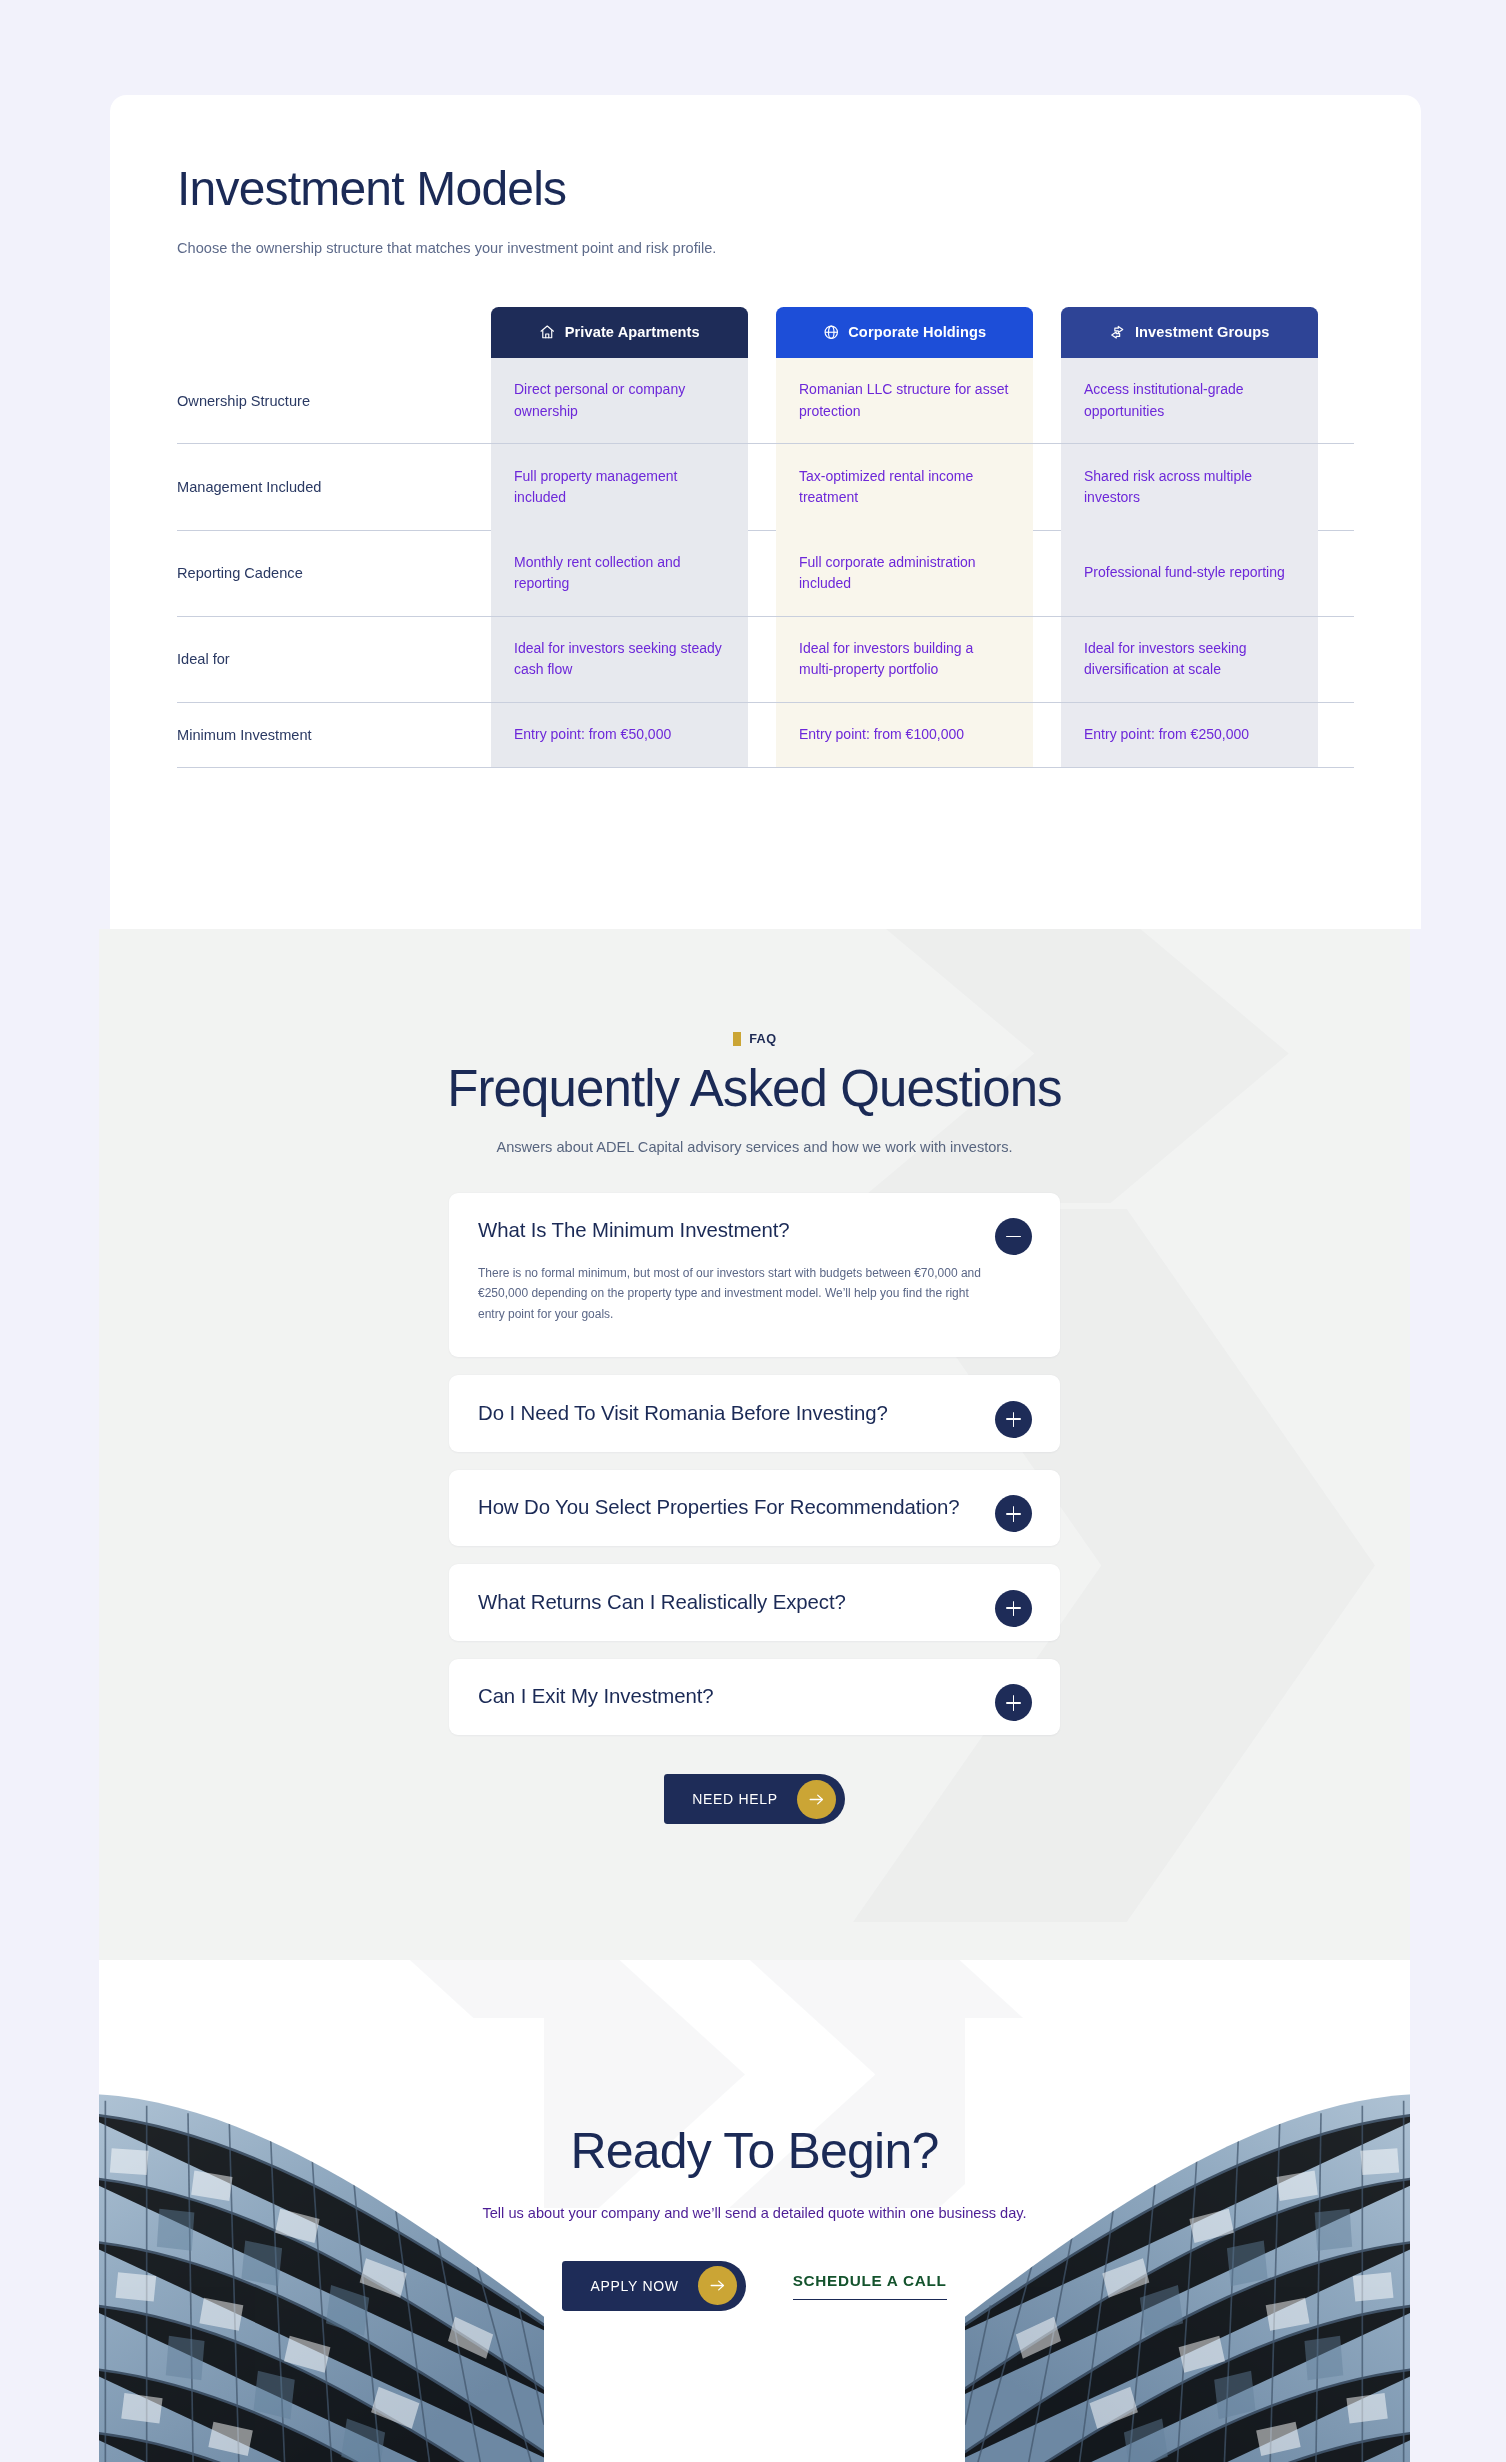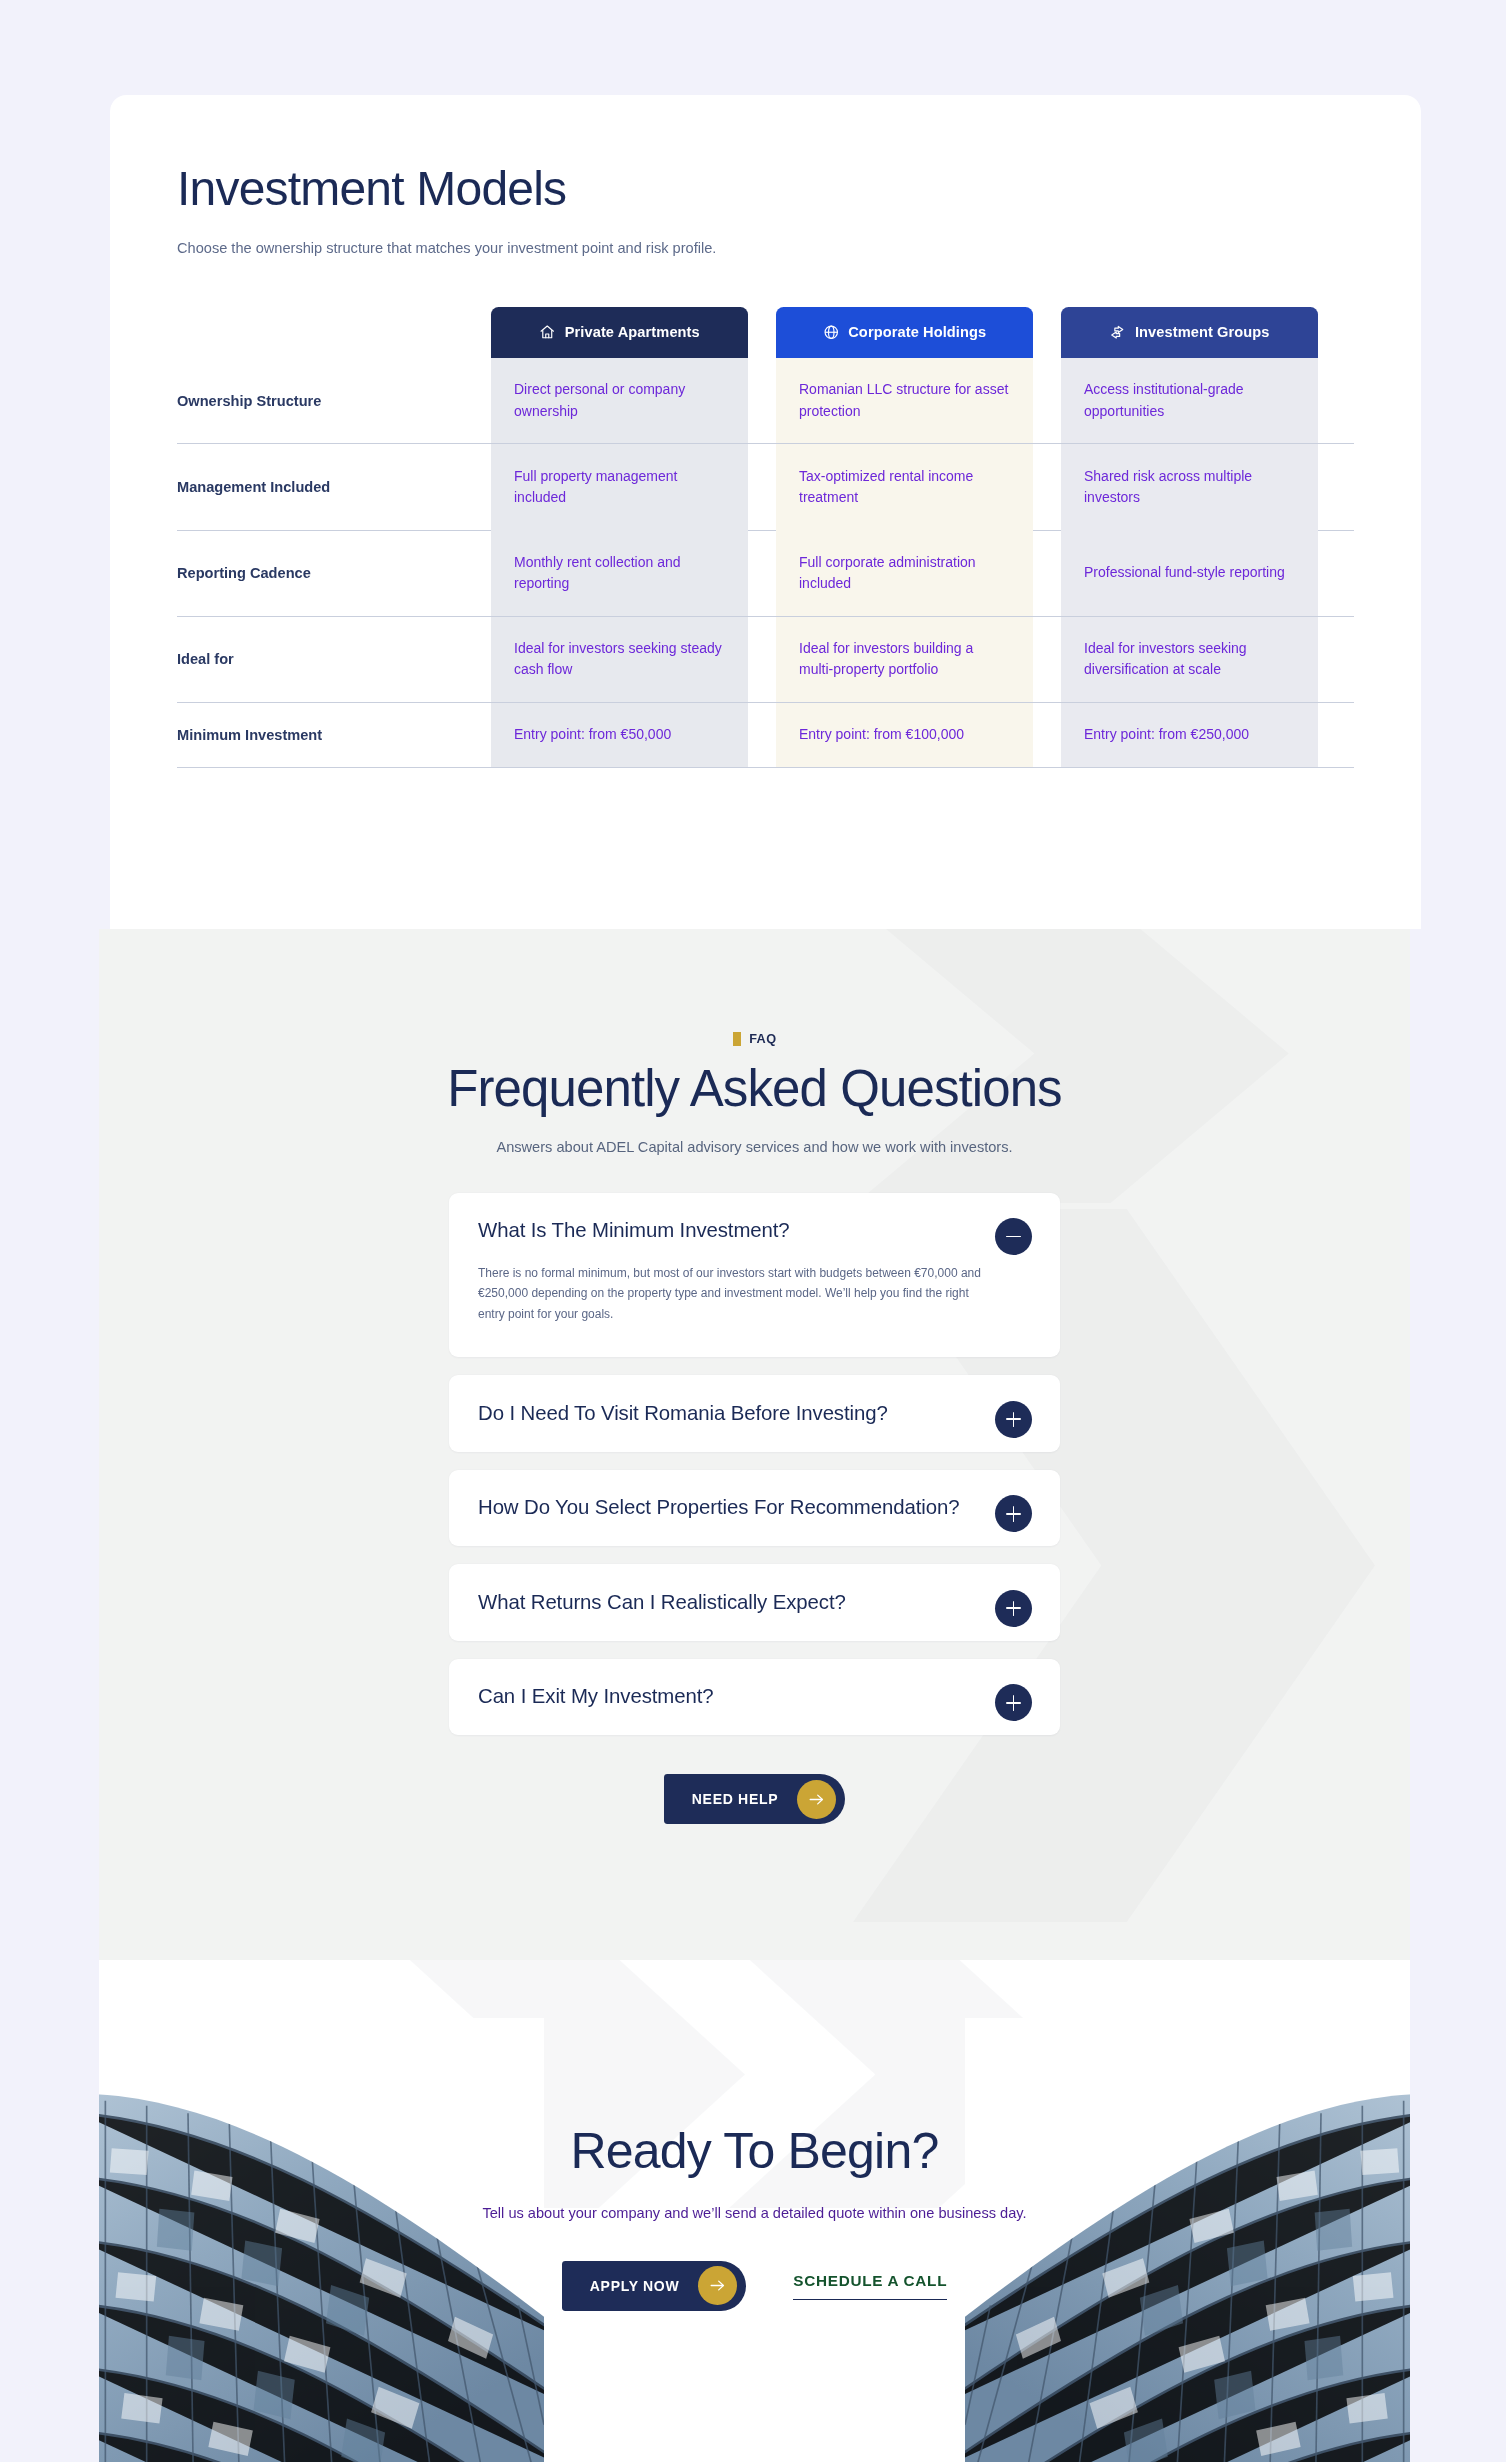--- a/index.html
+++ b/index.html
@@ -24,21 +24,21 @@
   }
   .models-sub {
     margin-top:24px; font-size:14.6px; line-height:1.62; color:#5d6a8a; font-weight:400;
   }
 
   
   .cmp { margin-top:46px; width:1177px; position:relative; }
   .cmp-row { display:flex; align-items:stretch; position:relative; }
   .cmp-label {
     width:314px; flex:0 0 314px; display:flex; align-items:center;
-    font-size:14.6px; color:#2a3963; font-weight:700; padding-right:12px;
+    font-size:14.6px; color:#2a3963; font-weight:400; padding-right:12px;
   }
   .cmp-cell {
     width:257px; flex:0 0 257px; padding:21.6px 23px;
     font-size:14px; line-height:1.52; color:#6d28d9;
     display:flex; align-items:center;
   }
   .cmp-gap { width:28px; flex:0 0 28px; }
   .tint-a { background:#e7e9ee; }
   .tint-b { background:#f9f6ec; }
   .tint-c { background:#e9eaf0; }
@@ -95,21 +95,21 @@
     display:flex; align-items:center; justify-content:center;
   }
   .tgl-bar { position:absolute; background:#ffffff; border-radius:1.3px; }
   .tgl-h { width:15.3px; height:1.9px; }
   .tgl-v { width:1.9px; height:15.3px; }
 
   .need-help-wrap { text-align:center; margin-top:39px; }
   .btn-pill {
     display:inline-flex; align-items:center; background:#1e2c58; color:#fff;
     height:50px; border-radius:3.8px 28px 28px 3.8px; padding:0 9px 0 28px; gap:19px;
-    font-size:14px; font-weight:700; letter-spacing:0.7px;
+    font-size:14px; font-weight:400; letter-spacing:0.7px;
   }
   .btn-circ {
     width:39px; height:39px; border-radius:50%; background:#cba535;
     display:flex; align-items:center; justify-content:center; flex:0 0 39px;
   }
 
   
   .cta {
     position:absolute; left:99px; top:1960px; width:1311px; height:503px;
     background:#ffffff; overflow:hidden;

